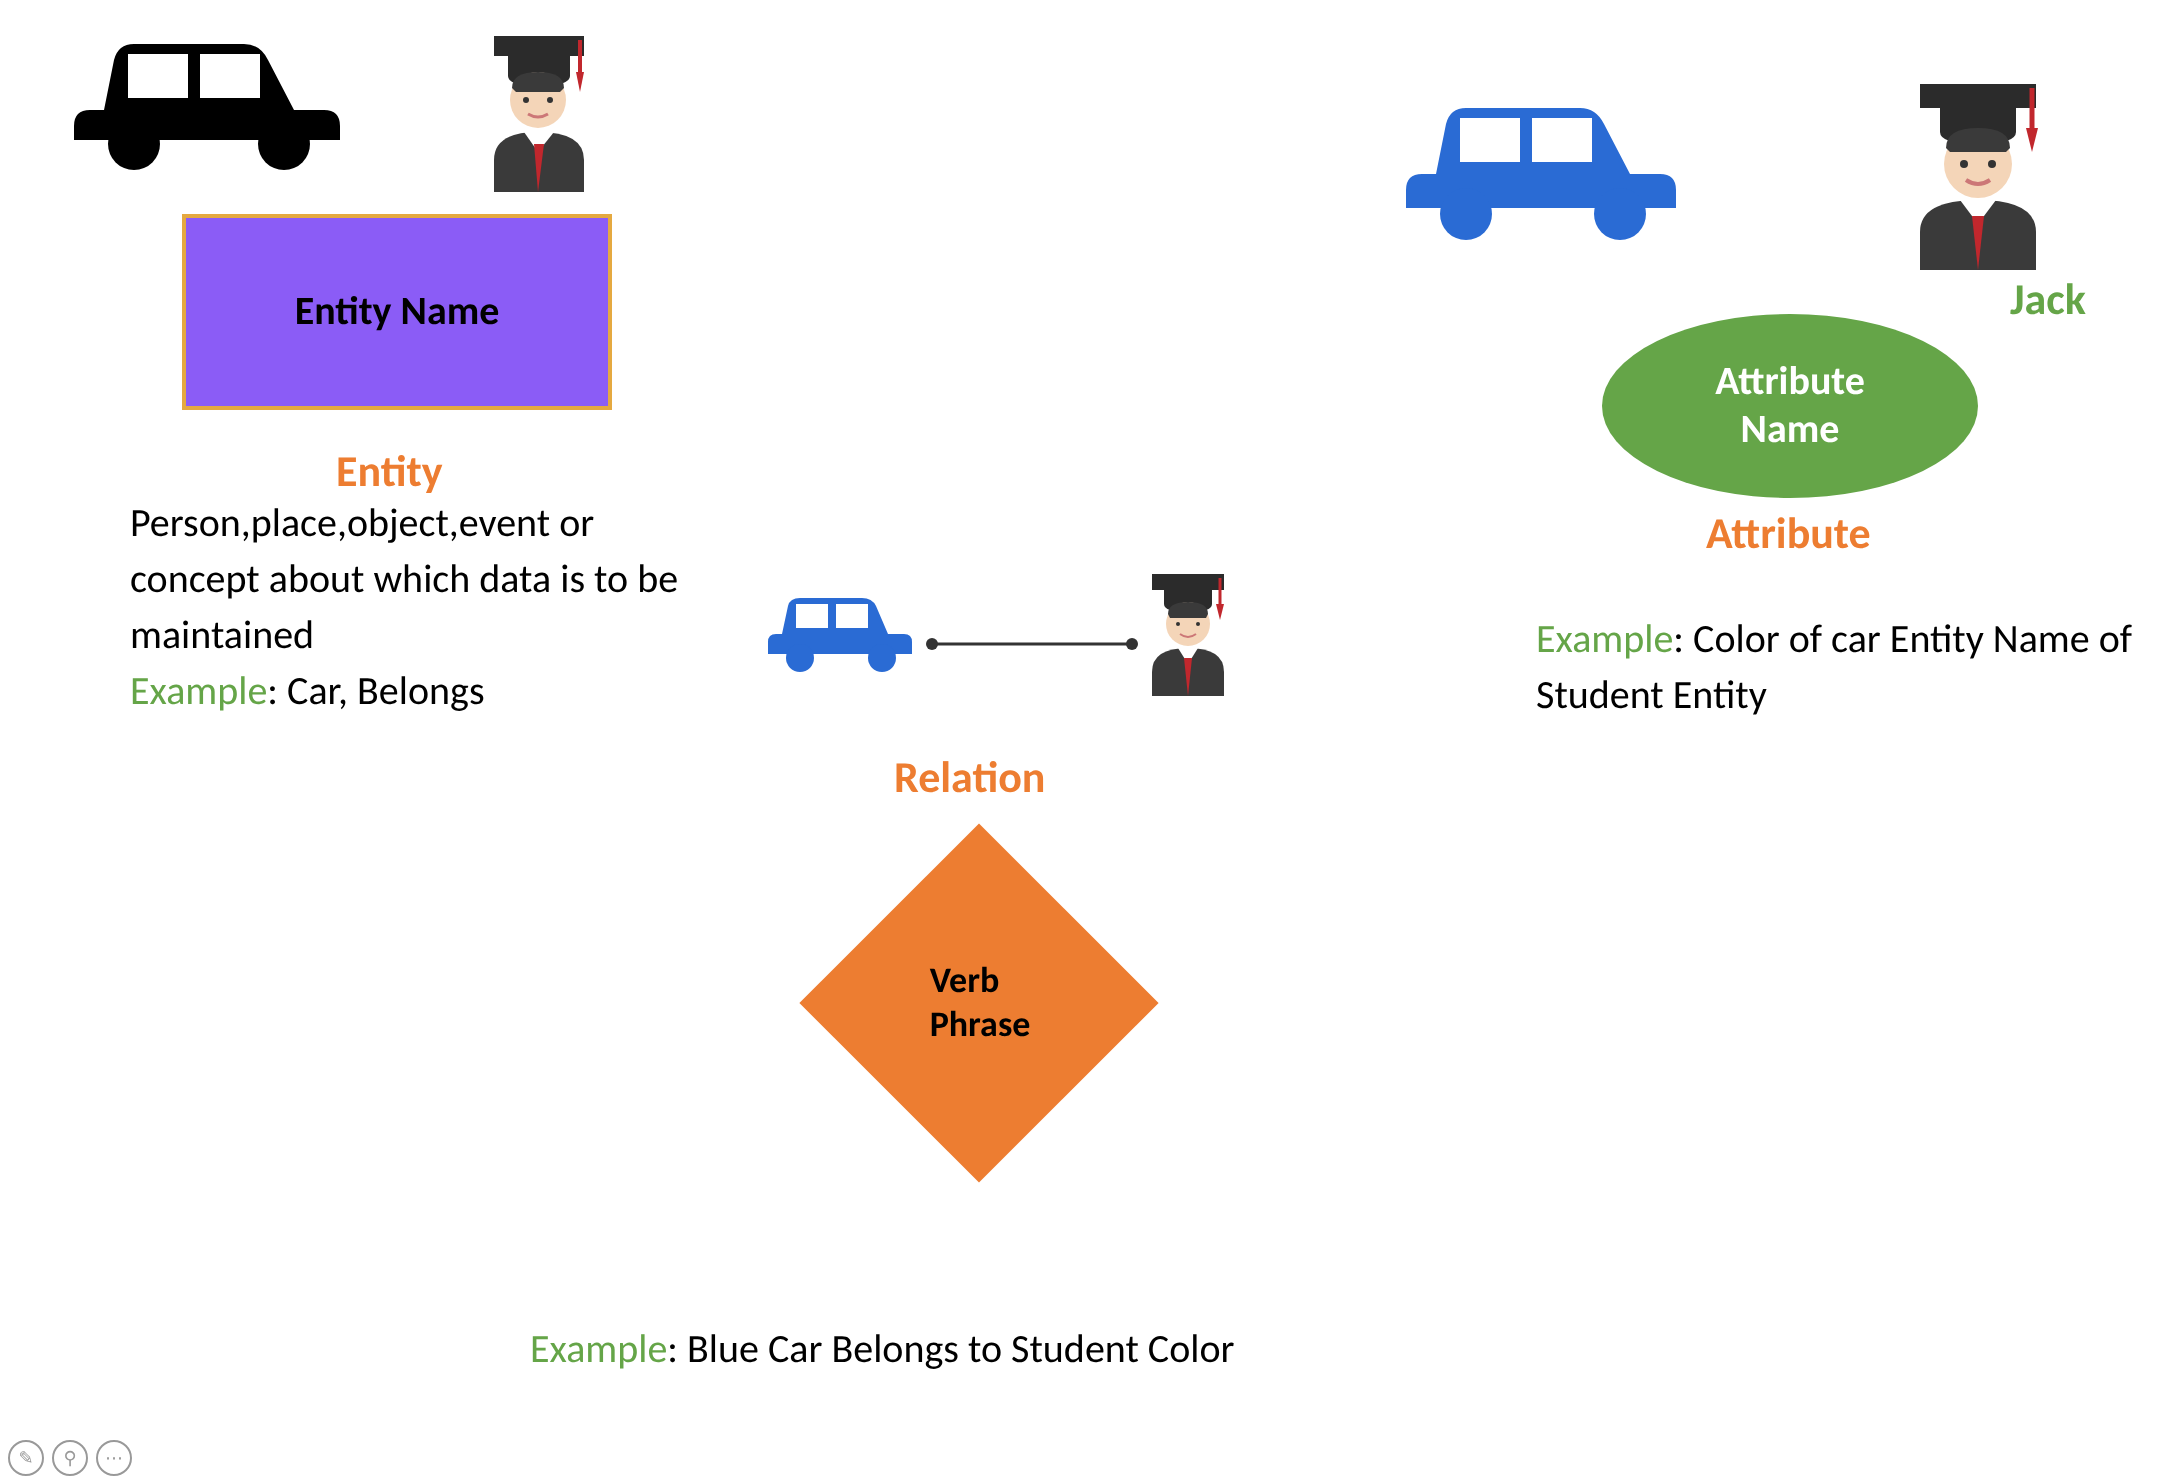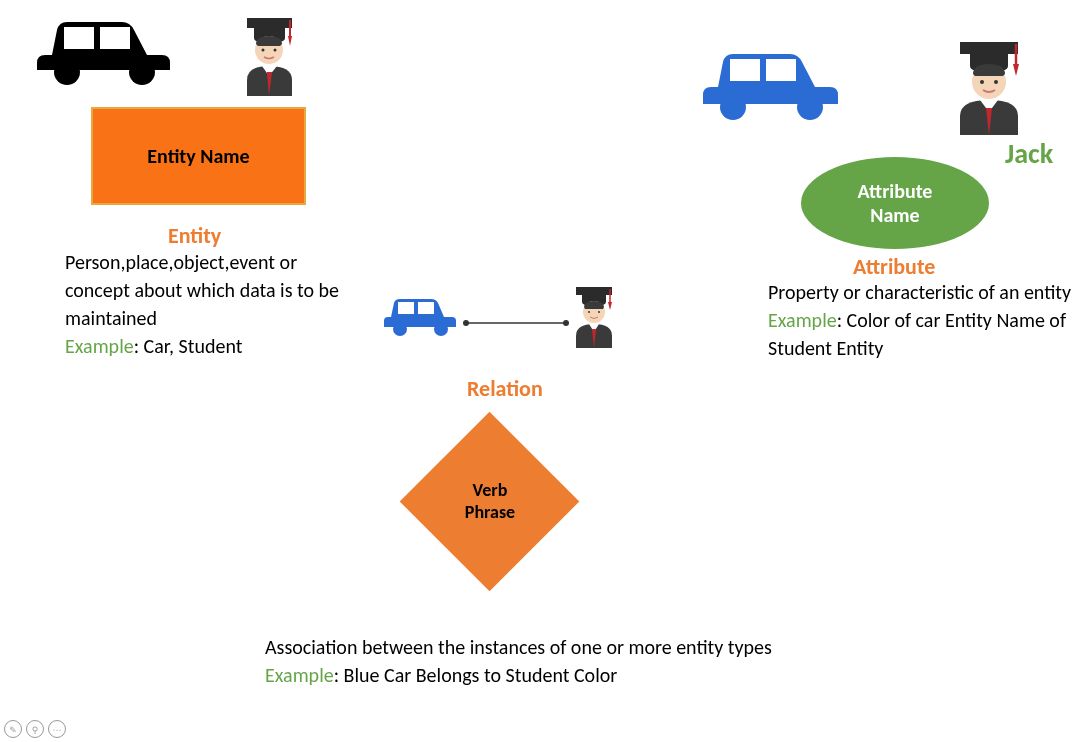--- a/index.html
+++ b/index.html
@@ -1,26 +1,26 @@
 <!DOCTYPE html>
 <html><head>
 <meta charset="utf-8">
 <style>
 * { margin: 0; padding: 0; box-sizing: border-box; }
 body { font-family: Calibri, Arial, sans-serif; width: 1084px; height: 742px; position: relative; background: white; }
 .abs { position: absolute; }
-.entity-box { background: #f97316; border: 2px solid #e5a940; display: flex; align-items: center; justify-content: center; font-weight: bold; font-size: 20px; text-align: center; }
+.entity-box { background: #8b5cf6; border: 2px solid #e5a940; display: flex; align-items: center; justify-content: center; font-weight: bold; font-size: 20px; text-align: center; }
 .attr-ellipse { background: #65a548; border-radius: 50%; display: flex; align-items: center; justify-content: center; color: white; font-weight: bold; font-size: 20px; text-align: center; line-height: 1.2; }
 .diamond { width: 180px; height: 180px; position: absolute; }
 .diamond-shape { width: 127px; height: 127px; background: #ed7d31; transform: rotate(45deg); position: absolute; top: 26px; left: 26px; }
-.diamond-text { position: absolute; width: 100%; height: 100%; display: flex; align-items: center; justify-content: center; font-weight: bold; font-size: 18px; text-align: center; line-height: 1.2; }
+.diamond-text { position: absolute; width: 100%; height: 100%; display: flex; align-items: center; justify-content: center; font-weight: bold; font-size: 18px; text-align: left; line-height: 1.2; }
 .heading { color: #ed7d31; font-weight: bold; font-size: 22px; }
 .body-text { font-size: 20px; line-height: 1.4; }
 .example-label { color: #65a548; font-weight: normal; }
-.jack-label { color: #65a548; font-weight: bold; font-size: 28px; }
+.jack-label { color: #65a548; font-weight: bold; font-size: 22px; }
 .icon-btn { width: 18px; height: 18px; border: 1px solid #999; border-radius: 50%; display: flex; align-items: center; justify-content: center; font-size: 9px; color: #999; }
 </style>
 </head>
 <body>
 
 <div class="abs" style="left:22px; top:0px;">
 <svg width="165" height="90" viewBox="0 0 165 90">
   <path d="M 30 55 L 35 30 Q 37 22 45 22 L 100 22 Q 108 22 112 30 L 125 55 L 140 55 Q 148 55 148 63 L 148 70 L 15 70 L 15 63 Q 15 55 23 55 Z" fill="black"></path>
   <circle cx="45" cy="72" r="13" fill="black"></circle>
   <circle cx="120" cy="72" r="13" fill="black"></circle>
@@ -47,21 +47,21 @@
 </div>
 
 <div class="abs entity-box" style="left:91px; top:107px; width:215px; height:98px;">
   <span>Entity Name</span>
 </div>
 
 <div class="abs heading" style="left:168px; top:222px;">Entity</div>
 
 <div class="abs body-text" style="left:65px; top:248px; width:290px;">
   <span>Person,place,object,event or concept about which data is to be maintained</span><br>
-  <span class="example-label">Example</span><span>: Car, Student</span>
+  <span class="example-label">Example</span><span>: Car, Belongs</span>
 </div>
 
 <div class="abs" style="left:690px; top:29px;">
 <svg width="160" height="95" viewBox="0 0 160 95">
   <path d="M 28 58 L 33 33 Q 35 25 43 25 L 100 25 Q 108 25 112 33 L 125 58 L 140 58 Q 148 58 148 66 L 148 75 L 13 75 L 13 66 Q 13 58 21 58 Z" fill="#2a6bd4"></path>
   <circle cx="43" cy="78" r="13" fill="#2a6bd4"></circle>
   <circle cx="120" cy="78" r="13" fill="#2a6bd4"></circle>
   <rect x="40" y="30" width="30" height="22" fill="white"></rect>
   <rect x="76" y="30" width="30" height="22" fill="white"></rect>
 </svg>
@@ -86,21 +86,21 @@
 
 <div class="abs jack-label" style="left:1005px; top:136px;">Jack</div>
 
 <div class="abs attr-ellipse" style="left:801px; top:157px; width:188px; height:92px;">
   <span>Attribute<br>Name</span>
 </div>
 
 <div class="abs heading" style="left:853px; top:253px;">Attribute</div>
 
 <div class="abs body-text" style="left:768px; top:278px; width:305px;">
-  <span>Property or characteristic of an entity</span><br>
+  <br>
   <span class="example-label">Example</span><span>: Color of car Entity Name of Student Entity</span>
 </div>
 
 <div class="abs" style="left:376px; top:285px;">
 <svg width="85" height="55" viewBox="0 0 85 55">
   <path d="M 15 32 L 18 18 Q 19 14 24 14 L 55 14 Q 60 14 62 18 L 68 32 L 76 32 Q 80 32 80 36 L 80 42 L 8 42 L 8 36 Q 8 32 12 32 Z" fill="#2a6bd4"></path>
   <circle cx="24" cy="44" r="7" fill="#2a6bd4"></circle>
   <circle cx="65" cy="44" r="7" fill="#2a6bd4"></circle>
   <rect x="22" y="17" width="16" height="12" fill="white"></rect>
   <rect x="42" y="17" width="16" height="12" fill="white"></rect>
@@ -125,31 +125,31 @@
       <circle cx="34" cy="32" r="1" fill="#333"></circle>
   <path d="M 25 37 Q 29 40 33 37" stroke="#c77" stroke-width="1" fill="none"></path>
   <path d="M 11 68 L 11 56 Q 11 44 29 44 Q 47 44 47 56 L 47 68 Z" fill="#3a3a3a"></path>
   <path d="M 24 44 L 29 52 L 34 44 Z" fill="white"></path>
   <path d="M 27 49 L 29 68 L 31 49 Z" fill="#c1272d"></path>
   <line x1="45" y1="9" x2="45" y2="22" stroke="#c1272d" stroke-width="1.5"></line>
   <path d="M 43 22 L 47 22 L 45 30 Z" fill="#c1272d"></path>
 </svg>
 </div>
 
-<div class="abs heading" style="left:447px; top:375px;margin-left:20px;">Relation</div>
+<div class="abs heading" style="left:447px; top:375px;">Relation</div>
 
 <div class="abs diamond" style="left:400px; top:412px;">
   <div class="diamond-shape"></div>
   <div class="diamond-text">
       <span>Verb<br>Phrase</span>
     </div>
 </div>
 
 <div class="abs body-text" style="left:265px; top:633px; width:520px;">
-  <span>Association between the instances of one or more entity types</span><br>
+  <br>
   <span class="example-label">Example</span><span>: Blue Car Belongs to Student Color</span>
 </div>
 
 <div class="abs" style="left:4px; top:720px; display:flex; gap:4px;">
   <div class="icon-btn">✎</div>
   <div class="icon-btn">⚲</div>
   <div class="icon-btn">⋯</div>
 </div>
 
 </body></html>

